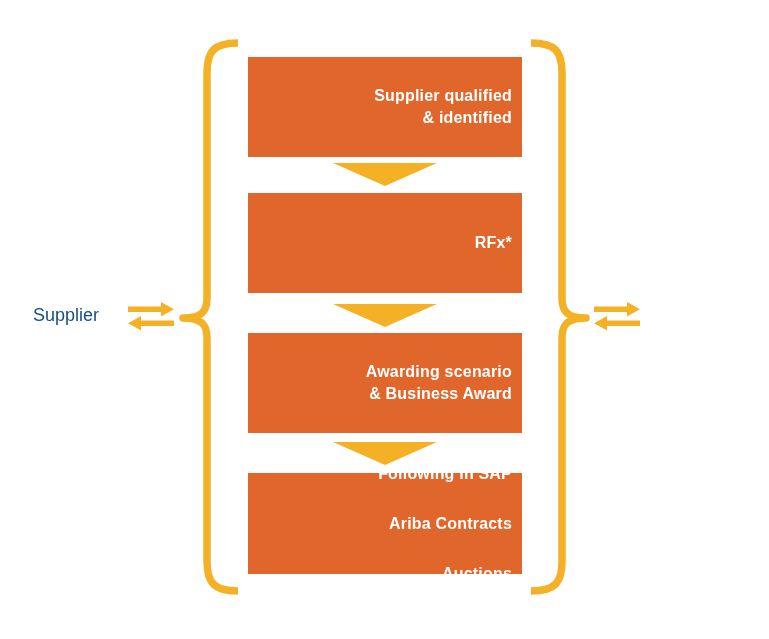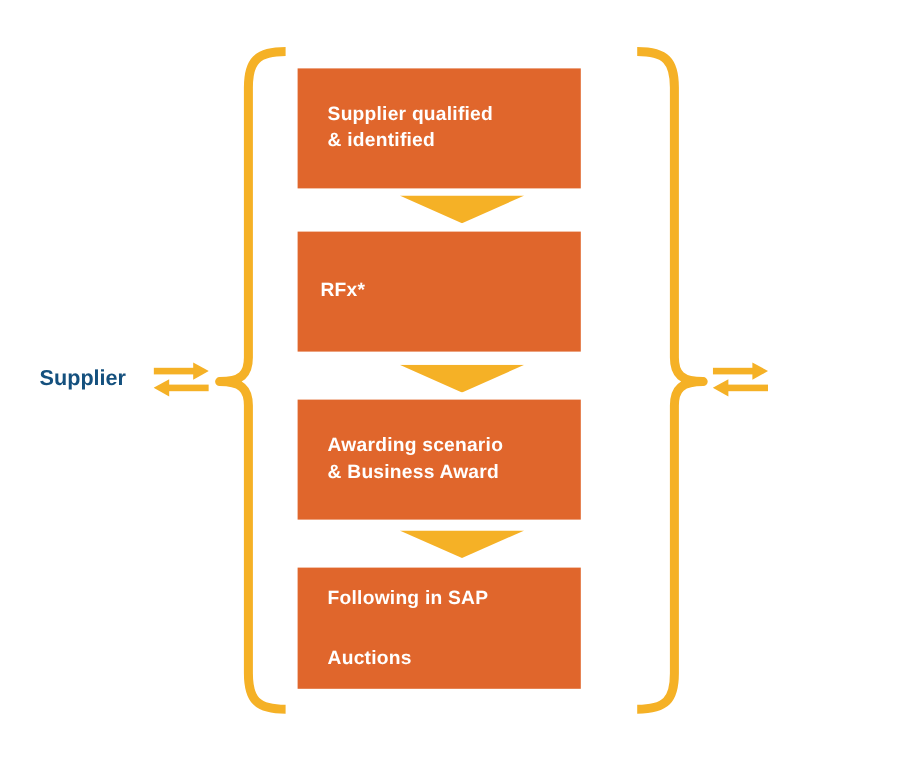--- a/index.html
+++ b/index.html
@@ -22,28 +22,29 @@
   .gold-stroke {
     stroke: var(--accent-gold, #F5B126);
     stroke-width: 7.5;
     fill: none;
     stroke-linecap: butt;
     stroke-linejoin: round;
   }
   .gold-fill { fill: var(--accent-gold, #F5B126); }
   .step {
     position: absolute;
-    left: 248px; width: 236px; height: 100px;
+    left: 248px; width: 274px; height: 100px;
     background: var(--step-box, #E0662C);
     color: var(--step-text, #FFFFFF);
     box-sizing: border-box;
     padding-left: 25px; padding-right: 10px;
     display: flex; flex-direction: column; justify-content: center;
     font-size: 16px; font-weight: bold; line-height: 22px;
     letter-spacing: 0.2px;
+    align-items: flex-end;
   }
   .step-1 { top: 57px; }
   .step-2 { top: 193px; padding-left: 19px; }
   .step-3 { top: 333px; }
   .step-4 { top: 473px; height: 101px; gap: 28px; }
   .chevron {
     position: absolute;
     left: 333px; width: 104px; height: 23px;
   }
   .chevron-1 { top: 163px; }
@@ -51,21 +52,21 @@
   .chevron-3 { top: 442px; }
   .exchange {
     position: absolute; top: 301px;
     width: 46px; height: 30px;
   }
   .exchange-left { left: 128px; }
   .exchange-right { left: 594px; }
   .party-label {
     position: absolute; top: 305px;
     color: var(--label-navy, #14507E);
-    font-size: 18px; font-weight: bold;
+    font-size: 18px; font-weight: normal;
     line-height: 21px;
     white-space: nowrap;
   }
   .party-label-left { left: 33px; }
   .party-label-right { left: 647px; }
 </style>
 </head>
 <body>
 
 <div class="canvas">
@@ -113,16 +114,17 @@
     <div>Awarding scenario</div>
     <div>&amp; Business Award</div>
   </div>
 
   <svg class="chevron chevron-3" viewBox="0 0 104 23">
     <polygon class="gold-fill" points="0,0 104,0 52,23"></polygon>
   </svg>
 
   <div class="step step-4">
     <div>Following in SAP</div>
+    <div>Ariba Contracts</div>
     <div>Auctions</div>
   </div>
 
 </div>
 
 </body></html>

